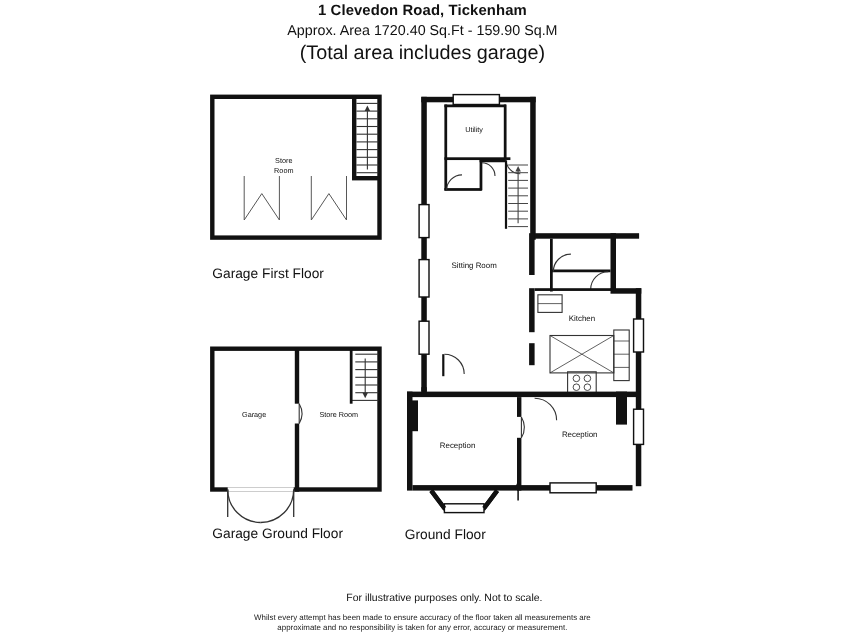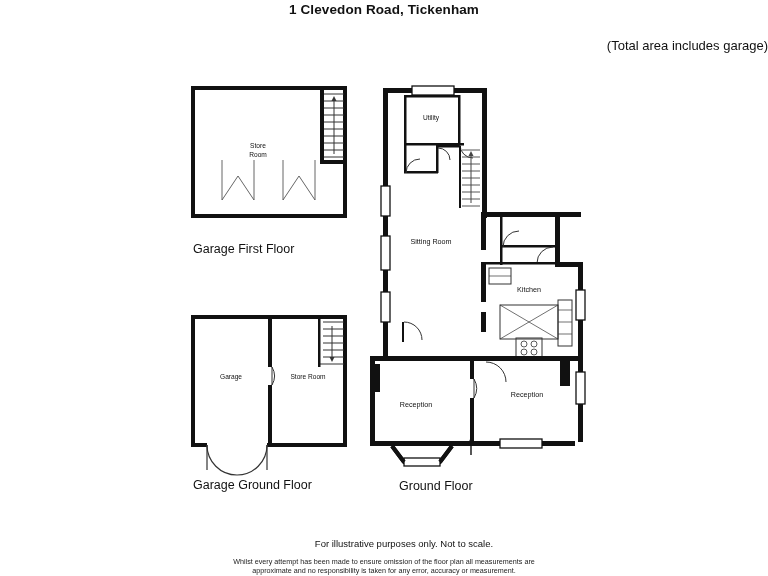--- a/index.html
+++ b/index.html
@@ -31,22 +31,21 @@
     font-size: 13.5px;
     font-weight: bold;
     letter-spacing: 0.1px;
   }
   .hdr-area {
     top: 20px;
     font-size: 13px;
   }
   .hdr-note {
     top: 38px;
-    font-size: 13px;
-    text-align: right;
+    font-size: 18px;
   }
   .cap {
     position: absolute;
     font-size: 12.5px;
     color: #111;
     white-space: nowrap;
   }
   .foot1 {
     position: absolute;
     left: 0;
@@ -78,20 +77,21 @@
     text-anchor: middle;
   }
   .rmlabel.big { font-size: 7.2px; }
 </style>
 </head>
 <body>
 
 <div id="page">
 
   <div class="hdr hdr-title">1 Clevedon Road, Tickenham</div>
+  <div class="hdr hdr-area">Approx. Area 1720.40 Sq.Ft - 159.90 Sq.M</div>
   <div class="hdr hdr-note">(Total area includes garage)</div>
 
   <svg width="768" height="576" viewBox="0 0 768 576">
 
     <g>
 
       <rect x="193" y="88" width="152" height="128" fill="none" stroke="#111" stroke-width="4"></rect>
 
       <rect x="320" y="88" width="4" height="74" fill="#111"></rect>
       <rect x="320" y="160" width="25" height="4" fill="#111"></rect>
@@ -265,21 +265,21 @@
       <text class="rmlabel" x="431" y="120">Utility</text>
       <text class="rmlabel big" x="431" y="244">Sitting Room</text>
       <text class="rmlabel big" x="529" y="292">Kitchen</text>
       <text class="rmlabel big" x="416" y="407">Reception</text>
       <text class="rmlabel big" x="527" y="397">Reception</text>
     </g>
   </svg>
 
   <div class="cap" style="left:193px; top:242px;text-align:right;">Garage First Floor</div>
   <div class="cap" style="left:193px; top:478px;">Garage Ground Floor</div>
-  <div class="cap" style="left:368px; top:479px;margin-left:31px;">Ground Floor</div>
+  <div class="cap" style="left:368px; top:479px;">Ground Floor</div>
 
   <div class="foot1">For illustrative purposes only. Not to scale.</div>
   <div class="foot2">
-    <div>Whilst every attempt has been made to ensure omission of the floor plan all measurements are</div>
+    <div>Whilst every attempt has been made to ensure accuracy of the floor taken all measurements are</div>
     <div>approximate and no responsibility is taken for any error, accuracy or measurement.</div>
   </div>
 
 </div>
 
 </body></html>

